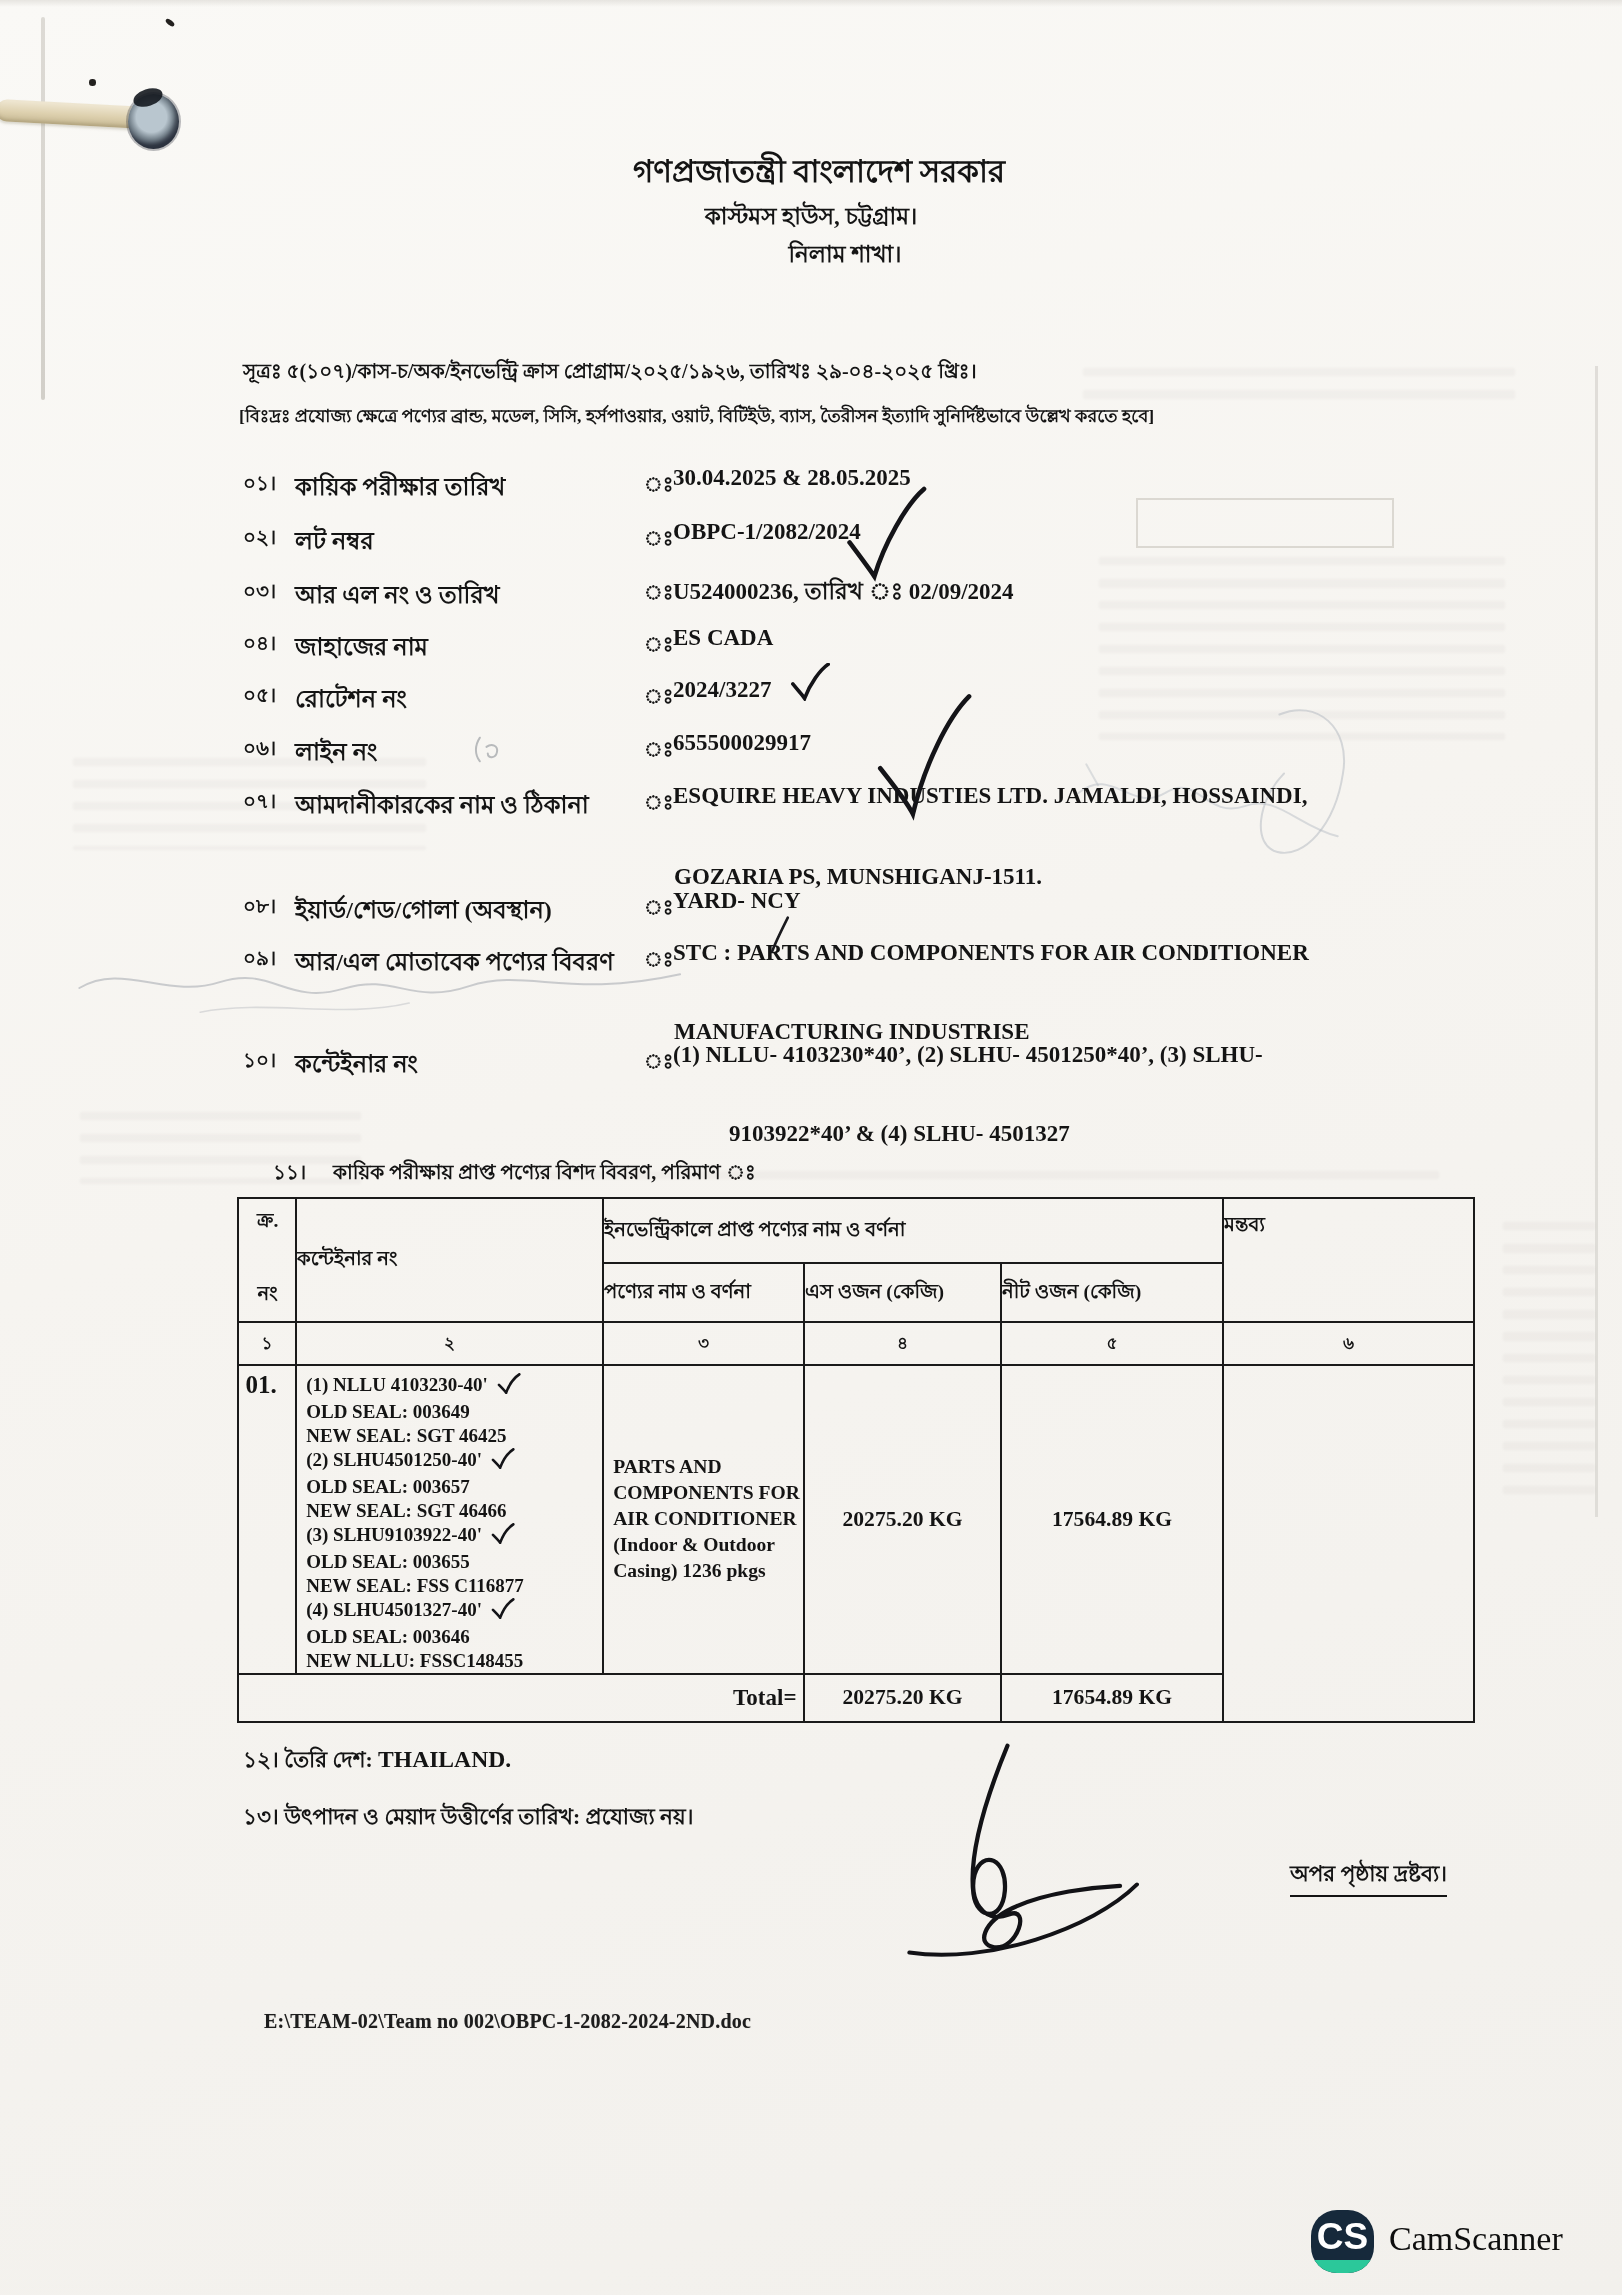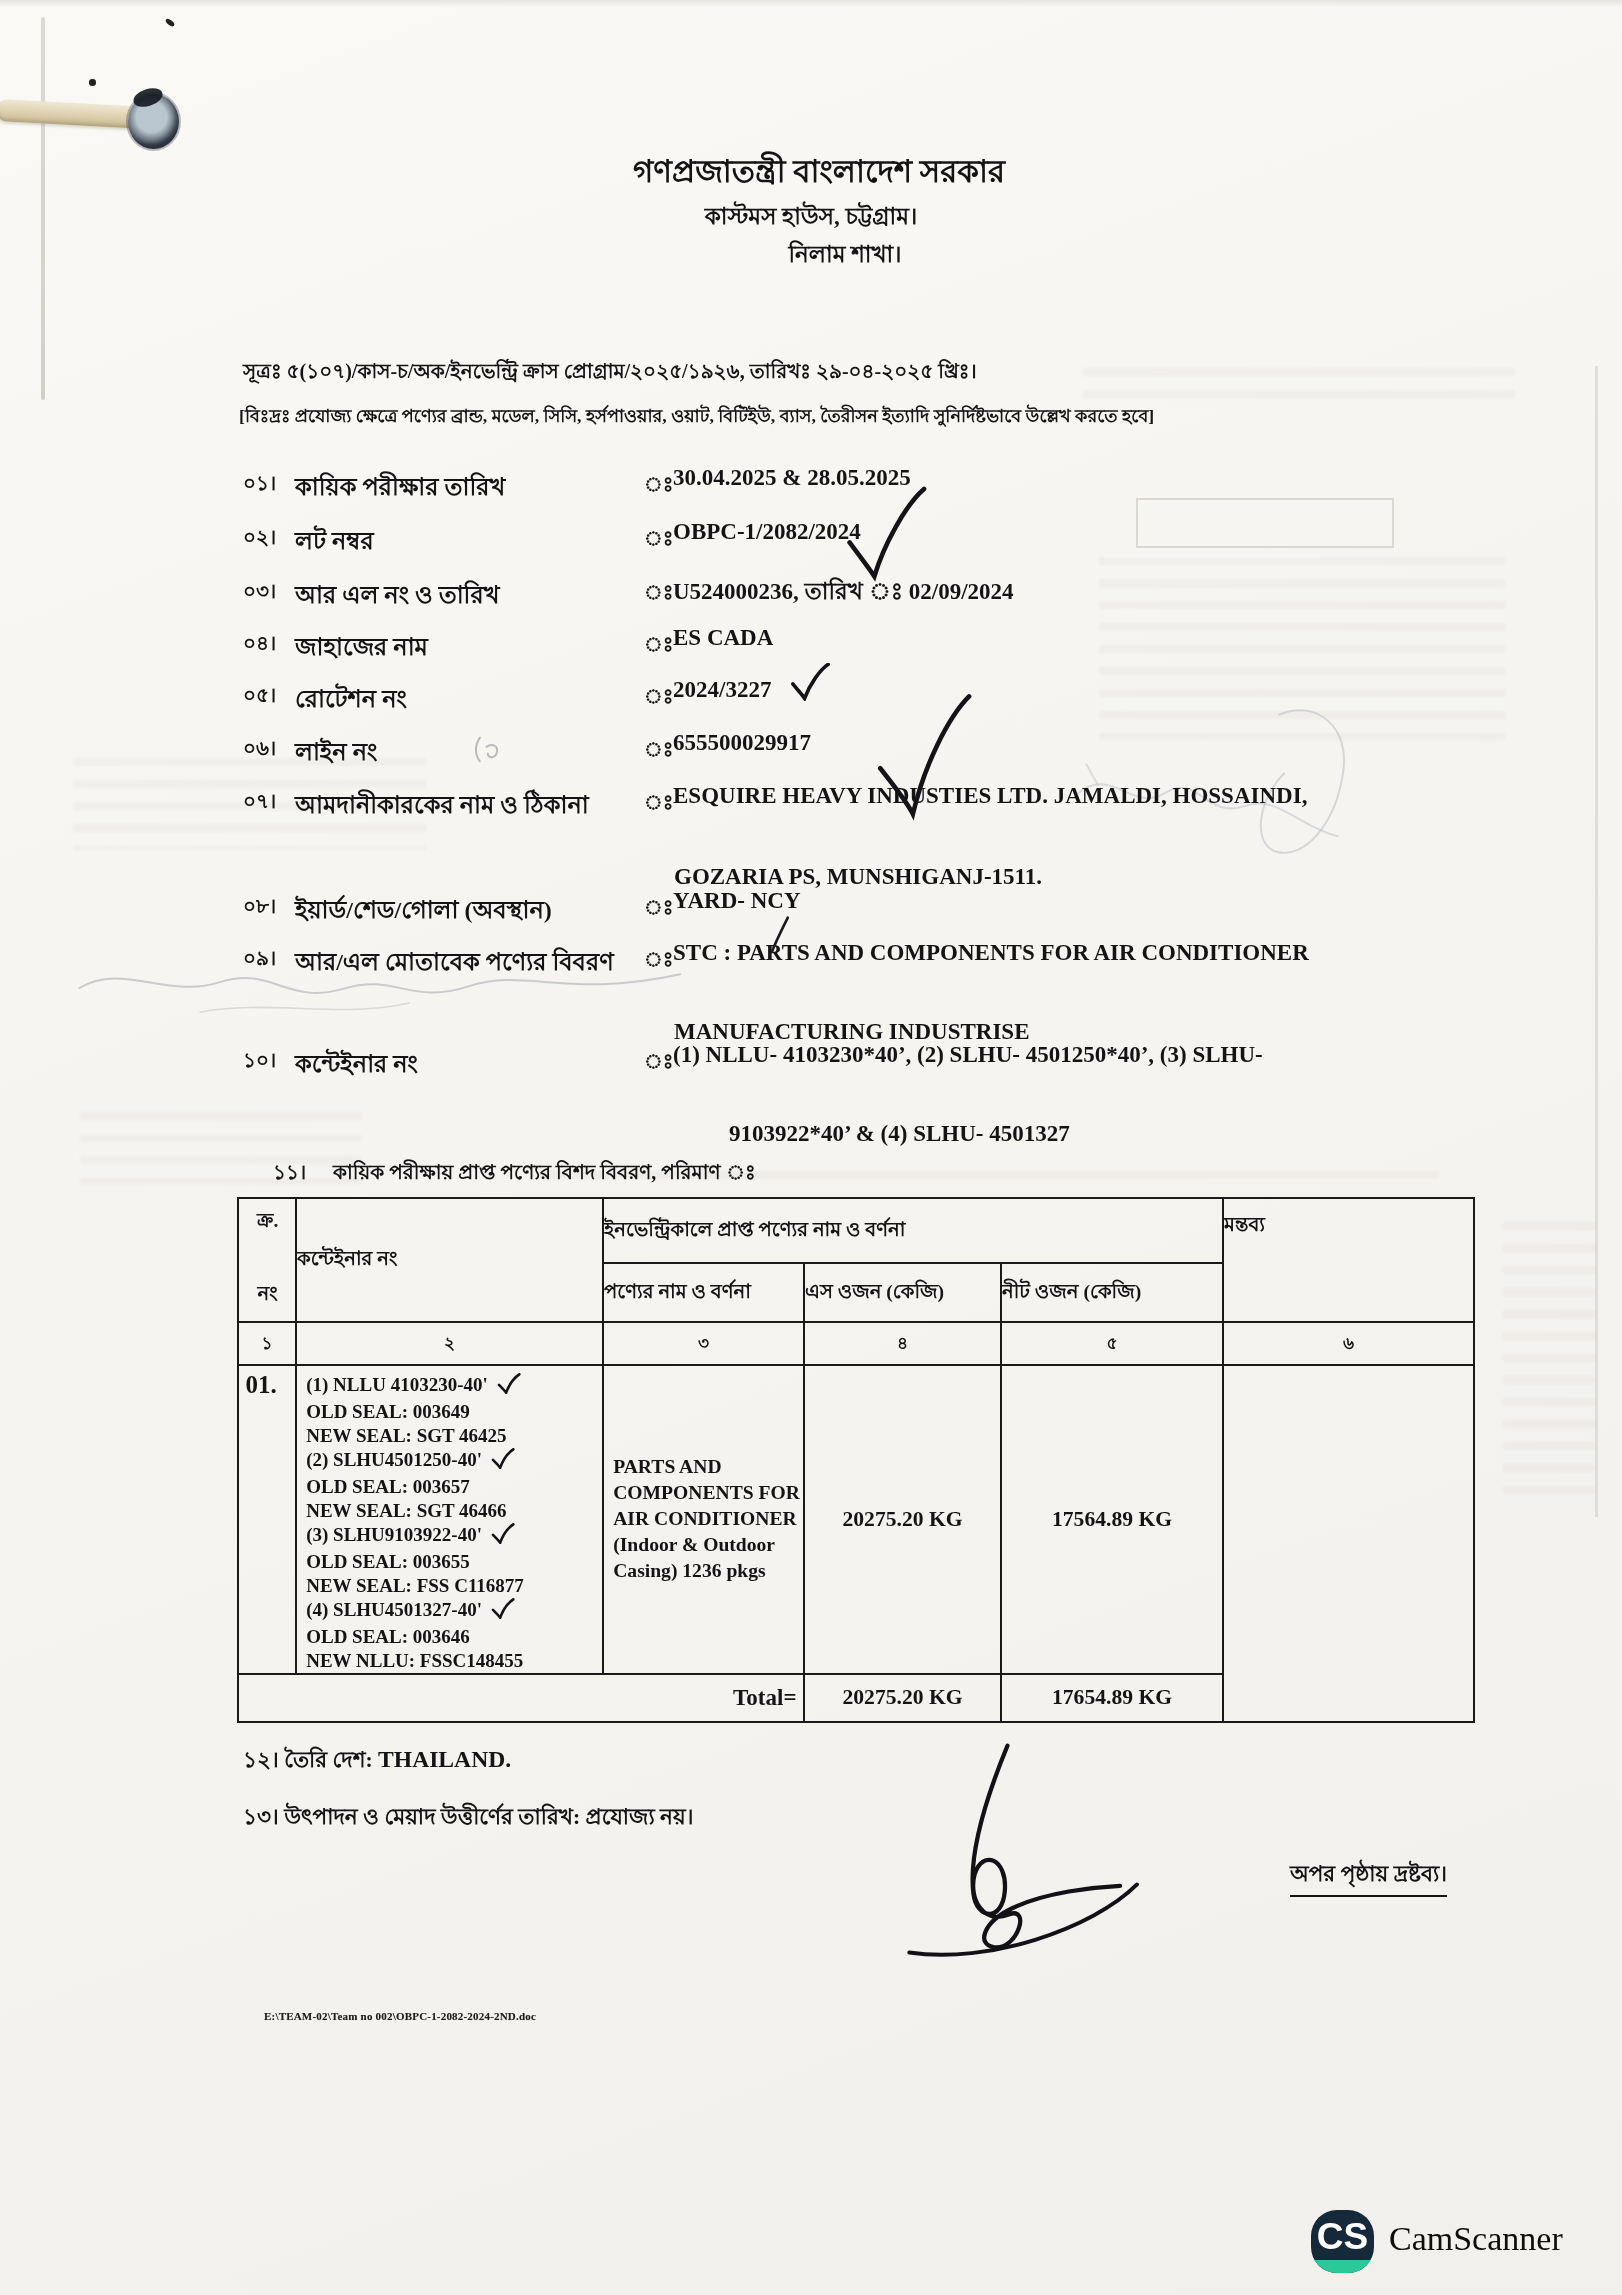--- a/index.html
+++ b/index.html
@@ -71,21 +71,21 @@
   .cell-desc{padding-left:9.2px !important;font-size:19.6px;font-weight:700;line-height:26px;}
   .cell-w{text-align:center;font-size:21.6px;font-weight:700;}
   .total-row td{height:46px;}
   .total-label{text-align:right;font-size:23px;font-weight:700;padding-right:6.5px !important;}
   
   .b-item{position:absolute;left:243px;font-size:21.6px;font-weight:700;}
   .b-item .en{font-size:23.6px;}
   .next-note{position:absolute;left:1290px;top:1857px;font-size:21.6px;font-weight:700;
     border-bottom:2.6px solid #141414;padding-bottom:2px;}
   .sig{position:absolute;left:811px;top:1734px;}
-  .footer-path{position:absolute;left:264px;top:2010px;font-size:11px;font-weight:700;
+  .footer-path{position:absolute;left:264px;top:2010px;font-size:20px;font-weight:700;
     letter-spacing:0.2px;color:#1d1d1d;text-shadow:0 0 0.7px rgba(0,0,0,.35);}
   
   .cs-logo{position:absolute;left:1311px;top:2210px;width:63px;height:63px;border-radius:26px;
     background:#16293b;overflow:hidden;}
   .cs-logo .cs-ini{position:absolute;left:0;top:1.3px;width:100%;text-align:center;color:#fff;
     font-family:"Liberation Sans","DejaVu Sans",sans-serif;font-weight:700;font-size:37px;line-height:51px;}
   .cs-logo .strip{position:absolute;left:0;bottom:0;width:100%;height:13px;background:#2bc89a;}
   .cs-name{position:absolute;left:1389px;top:2220px;font-size:34px;color:#0e0e0e;}
 </style>
 </head>

